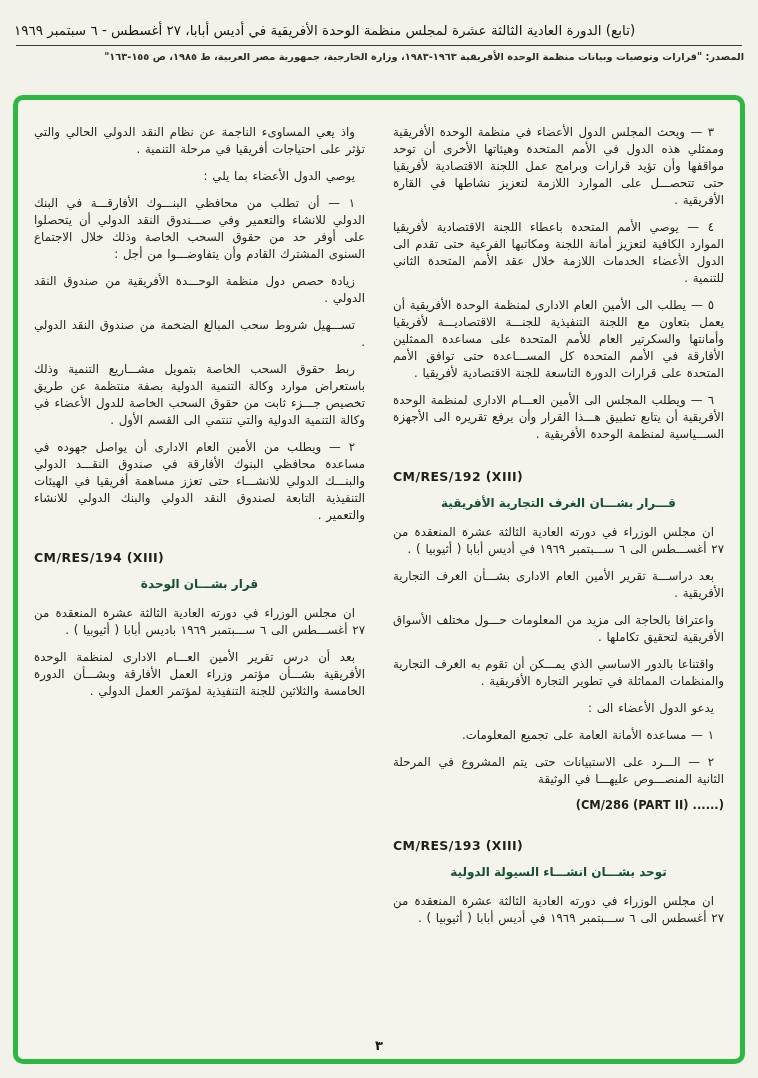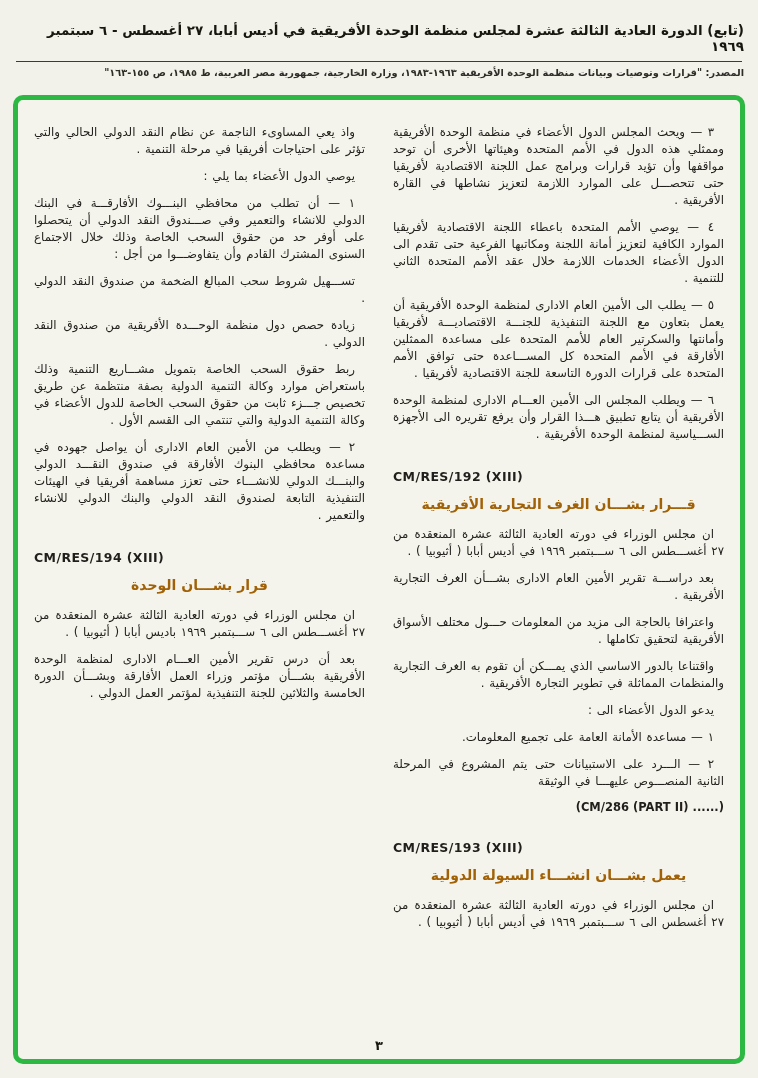--- a/index.html
+++ b/index.html
@@ -11,22 +11,22 @@
     overflow:hidden;
   }
   .page {
     position:relative;
     width:758px; height:1078px;
     background:#f2f1ea;
   }
   .header { padding:22px 14px 0; }
   .h-line1 {
     direction:rtl;
-    text-align:right;
-    font-weight:bold;
+    text-align:left;
+    font-weight:normal;
     font-size:13.5px;
     color:#17160f;
   }
   .h-rule { border-top:1.5px solid #3c3b36; margin:7px 2px 5px; }
   .h-line2 {
     direction:rtl;
     text-align:right;
     font-size:9.8px;
     font-weight:bold;
     color:#2e2d27;
@@ -49,24 +49,24 @@
   .col { flex:1; direction:rtl; min-width:0; }
   .block { margin-bottom:10px; }
   .block-para {
     font-size:11.8px;
     line-height:1.44;
     text-align:justify;
     text-indent:10px;
     word-spacing:1px;
   }
   .block-heading {
-    font-size:14px;
+    font-size:12px;
     font-weight:bold;
     text-align:center;
-    color:#a16207;
+    color:#14532d;
     margin:8px 0 14px;
   }
   .block-ref {
     direction:ltr;
     text-align:left;
     font-size:12.5px;
     font-weight:bold;
     letter-spacing:0.4px;
     margin:26px 0 12px;
   }
@@ -108,29 +108,29 @@
           <div class="block block-heading">قـــرار بشـــان الغرف التجارية الأفريقية</div>
           <div class="block block-para">ان مجلس الوزراء في دورته العادية الثالثة عشرة المنعقدة من ٢٧ أغســـطس الى ٦ ســـبتمبر ١٩٦٩ في أديس أبابا ( أثيوبيا ) .</div>
           <div class="block block-para">بعد دراســـة تقرير الأمين العام الادارى بشـــأن الغرف التجارية الأفريقية .</div>
           <div class="block block-para">واعترافا بالحاجة الى مزيد من المعلومات حـــول مختلف الأسواق الأفريقية لتحقيق تكاملها .</div>
           <div class="block block-para">واقتناعا بالدور الاساسي الذي يمـــكن أن تقوم به الغرف التجارية والمنظمات المماثلة في تطوير التجارة الأفريقية .</div>
           <div class="block block-para">يدعو الدول الأعضاء الى :</div>
           <div class="block block-para">١ — مساعدة الأمانة العامة على تجميع المعلومات.</div>
           <div class="block block-para">٢ — الـــرد على الاستبيانات حتى يتم المشروع في المرحلة الثانية المنصـــوص عليهـــا في الوثيقة</div>
           <div class="block block-ltr">(CM/286 (PART II) ......)</div>
           <div class="block block-ref">CM/RES/193  (XIII)</div>
-          <div class="block block-heading">يعمل بشـــان انشـــاء السيولة الدولية</div>
+          <div class="block block-heading">توحد بشـــان انشـــاء السيولة الدولية</div>
           <div class="block block-para">ان مجلس الوزراء في دورته العادية الثالثة عشرة المنعقدة من ٢٧ أغسطس الى ٦ ســـبتمبر ١٩٦٩ في أديس أبابا ( أثيوبيا ) .</div>
         </section>
       <section class="col">
           <div class="block block-para">واذ يعي المساوىء الناجمة عن نظام النقد الدولي الحالي والتي تؤثر على احتياجات أفريقيا في مرحلة التنمية .</div>
           <div class="block block-para">يوصي الدول الأعضاء بما يلي :</div>
           <div class="block block-para">١ — أن تطلب من محافظي البنـــوك الأفارقـــة في البنك الدولي للانشاء والتعمير وفي صـــندوق النقد الدولي أن يتحصلوا على أوفر حد من حقوق السحب الخاصة وذلك خلال الاجتماع السنوى المشترك القادم وأن يتفاوضـــوا من أجل :</div>
+          <div class="block block-para">زيادة حصص دول منظمة الوحـــدة الأفريقية من صندوق النقد الدولي .</div>
           <div class="block block-para">تســـهيل شروط سحب المبالغ الضخمة من صندوق النقد الدولي .</div>
-          <div class="block block-para">زيادة حصص دول منظمة الوحـــدة الأفريقية من صندوق النقد الدولي .</div>
           <div class="block block-para">ربط حقوق السحب الخاصة بتمويل مشـــاريع التنمية وذلك باستعراض موارد وكالة التنمية الدولية بصفة منتظمة عن طريق تخصيص جـــزء ثابت من حقوق السحب الخاصة للدول الأعضاء في وكالة التنمية الدولية والتي تنتمي الى القسم الأول .</div>
           <div class="block block-para">٢ — ويطلب من الأمين العام الادارى أن يواصل جهوده في مساعدة محافظي البنوك الأفارقة في صندوق النقـــد الدولي والبنـــك الدولي للانشـــاء حتى تعزز مساهمة أفريقيا في الهيئات التنفيذية التابعة لصندوق النقد الدولي والبنك الدولي للانشاء والتعمير .</div>
           <div class="block block-ref">CM/RES/194  (XIII)</div>
           <div class="block block-heading">قرار بشـــان الوحدة</div>
           <div class="block block-para">ان مجلس الوزراء في دورته العادية الثالثة عشرة المنعقدة من ٢٧ أغســـطس الى ٦ ســـبتمبر ١٩٦٩ باديس أبابا ( أثيوبيا ) .</div>
           <div class="block block-para">بعد أن درس تقرير الأمين العـــام الادارى لمنظمة الوحدة الأفريقية بشـــأن مؤتمر وزراء العمل الأفارقة وبشـــأن الدورة الخامسة والثلاثين للجنة التنفيذية لمؤتمر العمل الدولي .</div>
         </section>
     </div>
     <div class="page-number">٣</div>
   </main>

